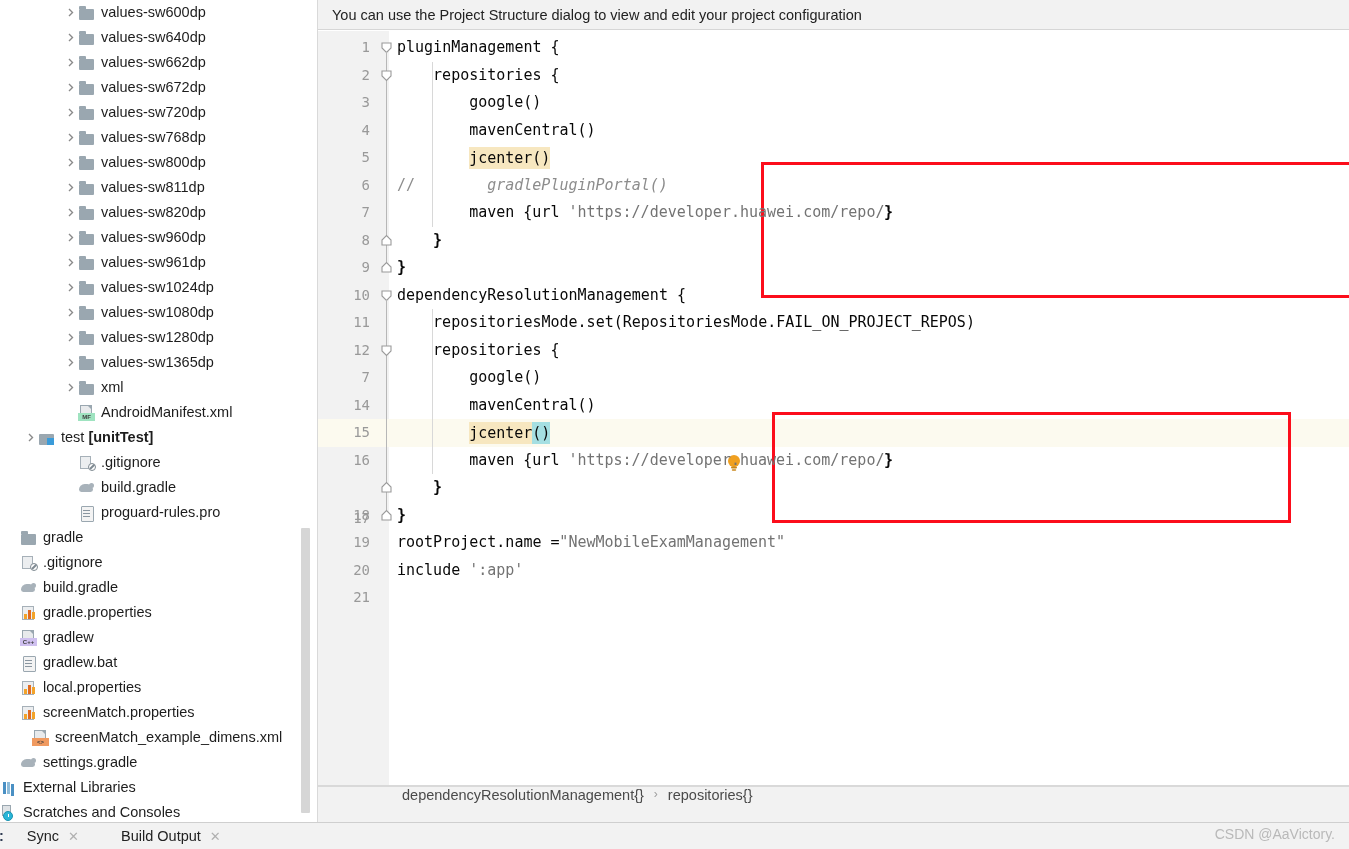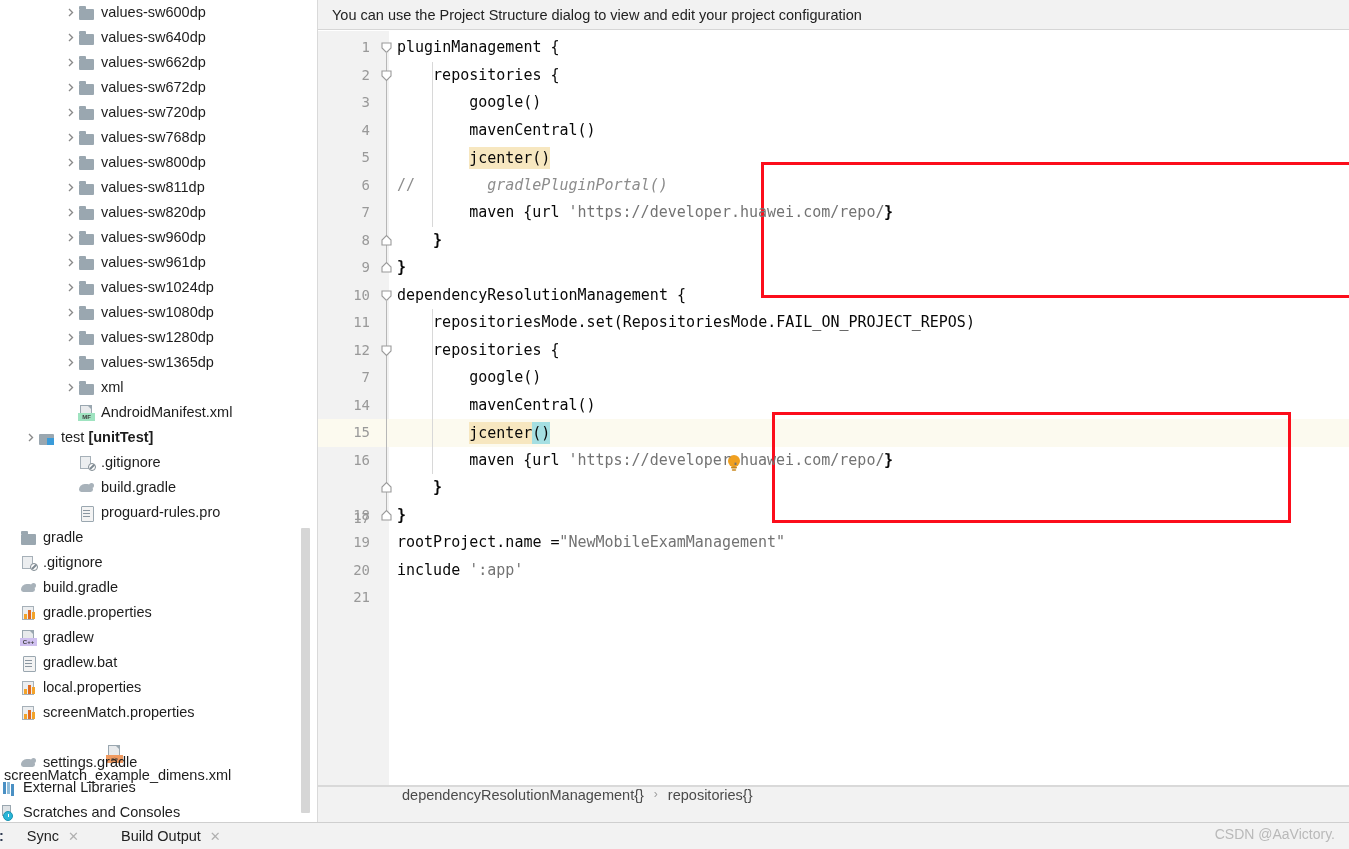--- a/index.html
+++ b/index.html
@@ -513,21 +513,21 @@
           <span style="display:inline-block;width:4px;flex:0 0 4px"></span>
           <span class="tw"></span>
           <span class="ico f-props">
             <span class="sheet"></span>
             <span class="b1"></span>
             <span class="b2"></span>
             <span class="b3"></span>
           </span>
           <span class="lbl">screenMatch.properties</span>
         </div>
-        <div class="tree-row" style="top: 725px; position: absolute; left: 4px; flex-direction: column;">
+        <div class="tree-row" style="top: 725px; position: absolute; left: 12px;">
           <span style="display:inline-block;width:4px;flex:0 0 4px"></span>
           <span class="tw"></span>
           <span class="ico f-badge">
             <span class="sheet"></span>
             <span class="corner"></span>
             <span class="tag" style="background:#f09a60">&lt;&gt;</span>
           </span>
           <span class="lbl">screenMatch_example_dimens.xml</span>
         </div>
         <div class="tree-row" style="top: 750px; position: absolute; left: 0px;">

